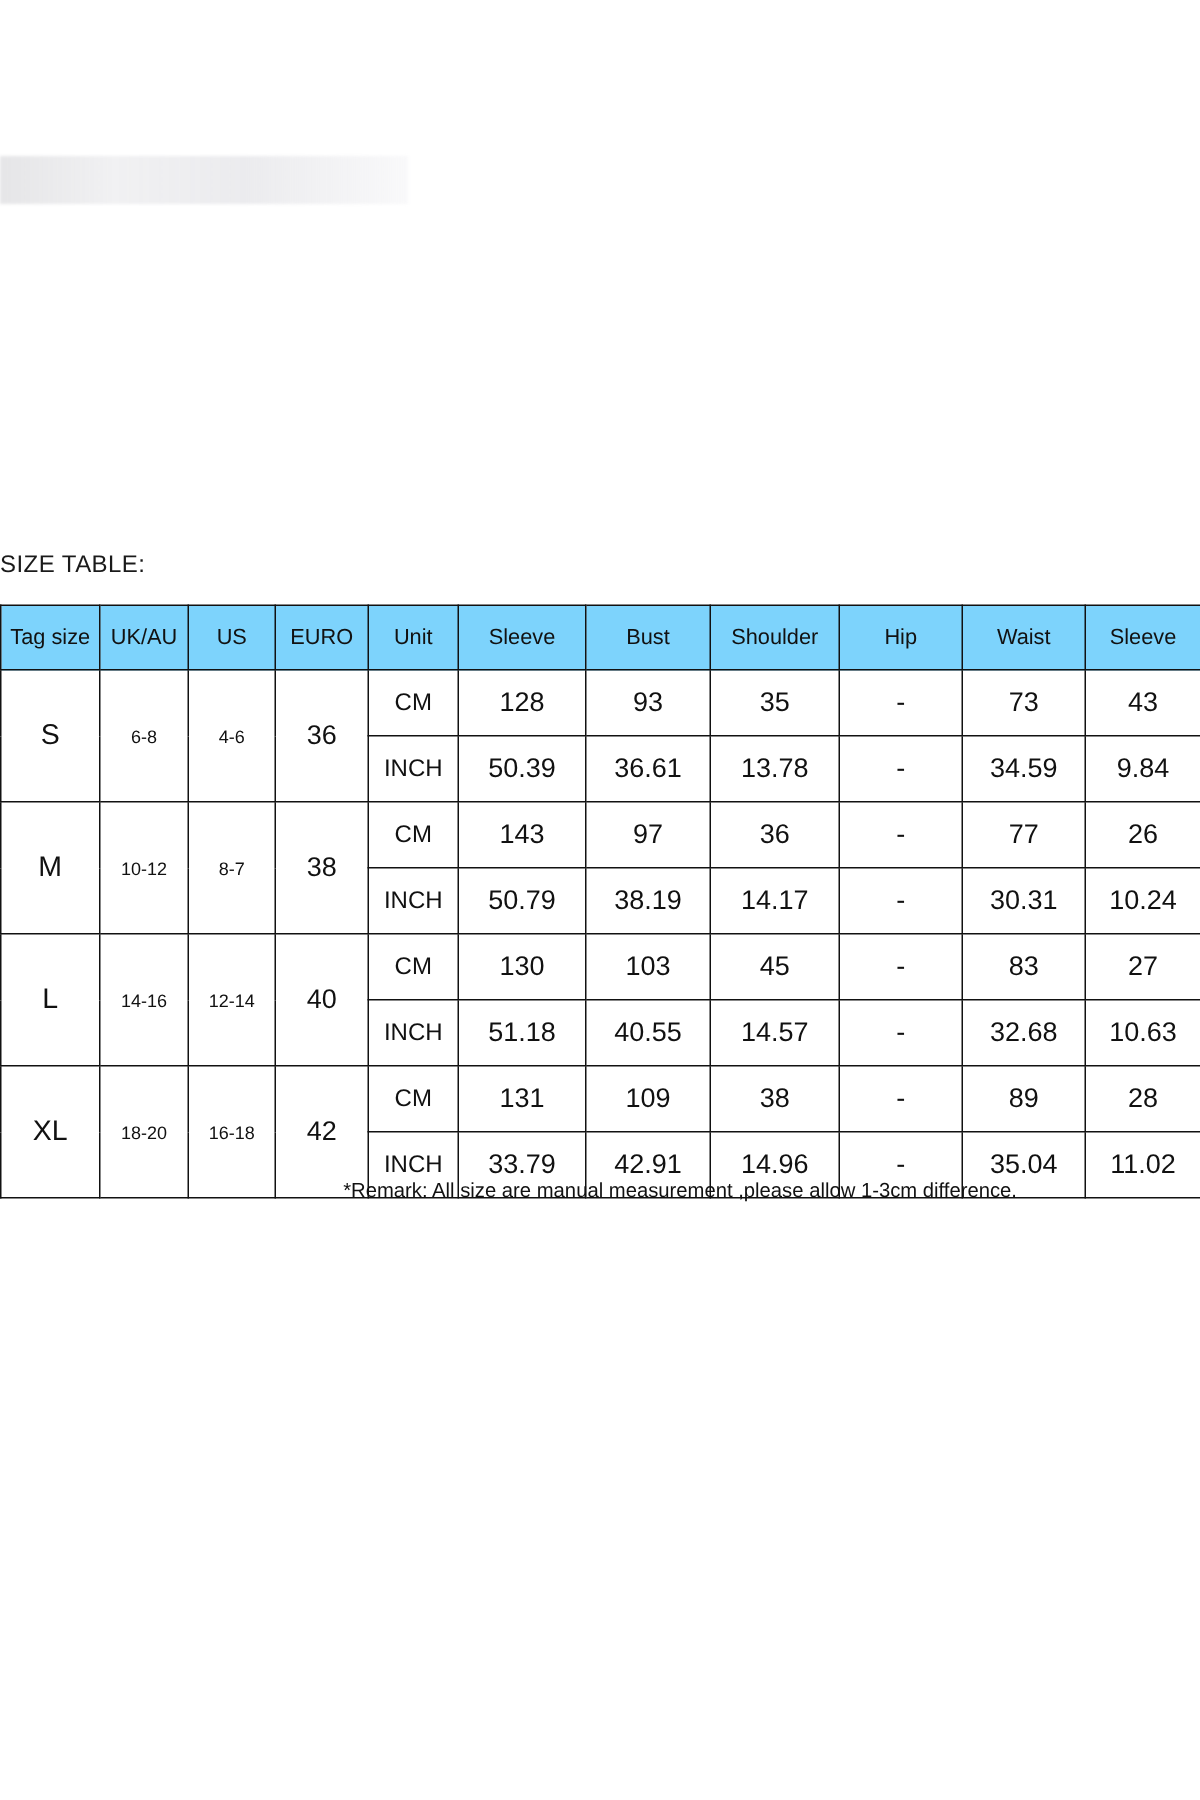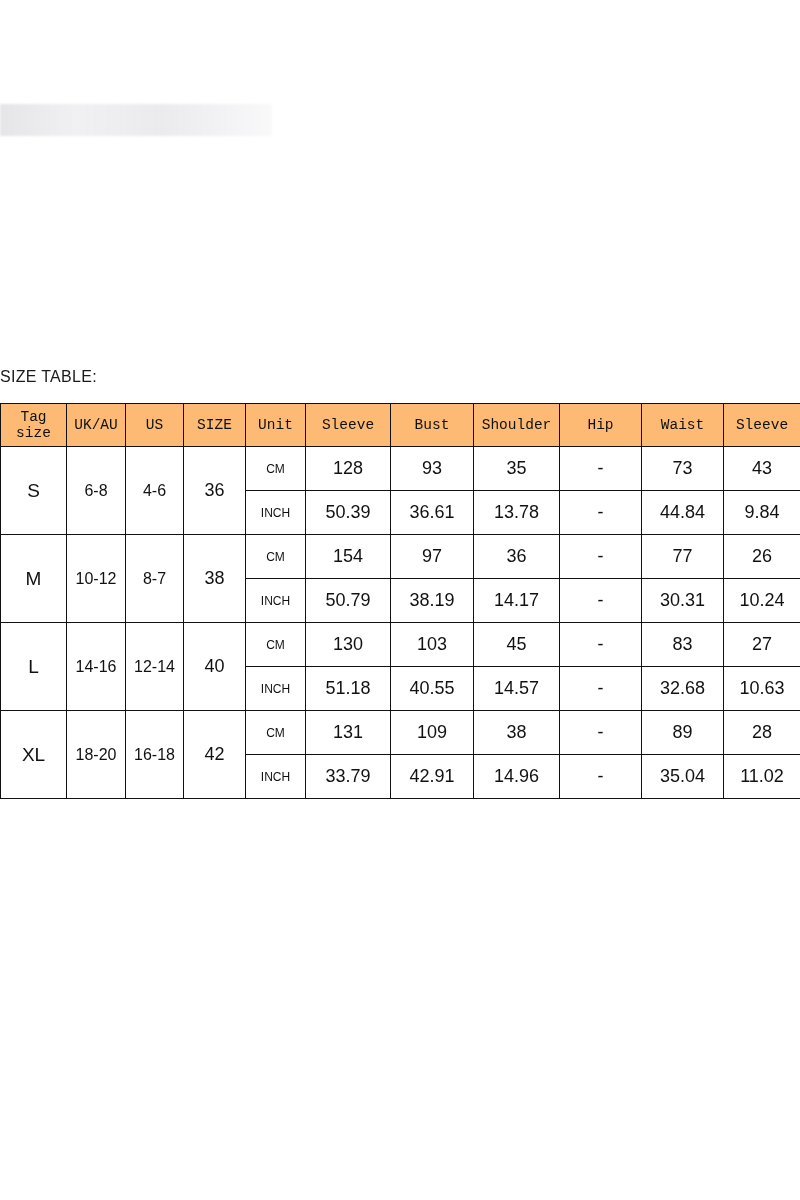--- a/index.html
+++ b/index.html
@@ -61,44 +61,43 @@
   table.size-table th,
   table.size-table td {
     border: 1px solid #111111;
     text-align: center;
     vertical-align: middle;
     color: #111111;
     font-weight: normal;
   }
 
   thead th {
-    background: #fdba74;
+    background: #7dd3fc;
     height: 40px;
     font-size: 14.5px;
     font-weight: normal;
-    font-family: Liberation Mono, monospace;
   }
 
   td.unit-cell {
     height: 41px;
-    font-size: 12px;
+    font-size: 16px;
     font-weight: bold;
   }
 
   td.val-cell {
     height: 41px;
     font-size: 18px;
   }
 
   td.tag-cell {
     font-size: 19px;
     font-weight: bold;
   }
   td.region-cell {
-    font-size: 16px;
+    font-size: 12px;
     font-weight: bold;
     margin-top: 16px;
   }
   td.euro-cell {
     font-size: 18px;
     font-weight: bold;
   }
 
   
   col.c-tag     { width: 66px; }
@@ -144,21 +143,21 @@
           <col class="c-shoulder">
           <col class="c-hip">
           <col class="c-waist">
           <col class="c-sleeve">
       </colgroup>
       <thead>
         <tr>
           <th>Tag size</th>
           <th>UK/AU</th>
           <th>US</th>
-          <th>SIZE</th>
+          <th>EURO</th>
           <th>Unit</th>
           <th>Sleeve</th>
           <th>Bust</th>
           <th>Shoulder</th>
           <th>Hip</th>
           <th>Waist</th>
           <th>Sleeve</th>
         </tr>
       </thead>
       <tbody>
@@ -175,31 +174,31 @@
           <td class="val-cell">-</td>
           <td class="val-cell">73</td>
           <td class="val-cell">43</td>
         </tr>
         <tr>
           <td class="unit-cell">INCH</td>
           <td class="val-cell">50.39</td>
           <td class="val-cell">36.61</td>
           <td class="val-cell">13.78</td>
           <td class="val-cell">-</td>
-          <td class="val-cell">44.84</td>
+          <td class="val-cell">34.59</td>
           <td class="val-cell">9.84</td>
         </tr>
 
         <tr>
           <td class="tag-cell" rowspan="2">M</td>
           <td class="region-cell" rowspan="2">10-12</td>
           <td class="region-cell" rowspan="2">8-7</td>
           <td class="euro-cell" rowspan="2">38</td>
           <td class="unit-cell">CM</td>
-          <td class="val-cell">154</td>
+          <td class="val-cell">143</td>
           <td class="val-cell">97</td>
           <td class="val-cell">36</td>
           <td class="val-cell">-</td>
           <td class="val-cell">77</td>
           <td class="val-cell">26</td>
         </tr>
         <tr>
           <td class="unit-cell">INCH</td>
           <td class="val-cell">50.79</td>
           <td class="val-cell">38.19</td>
@@ -251,14 +250,15 @@
           <td class="val-cell">42.91</td>
           <td class="val-cell">14.96</td>
           <td class="val-cell">-</td>
           <td class="val-cell">35.04</td>
           <td class="val-cell">11.02</td>
         </tr>
       </tbody>
     </table>
   </div>
 
+  <div class="remark">*Remark: All size are manual measurement ,please allow 1-3cm difference.</div>
 
 </div>
 
 </body></html>

